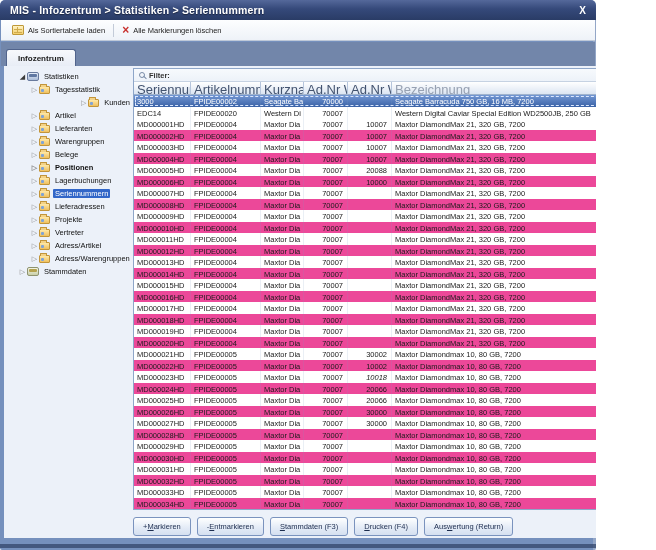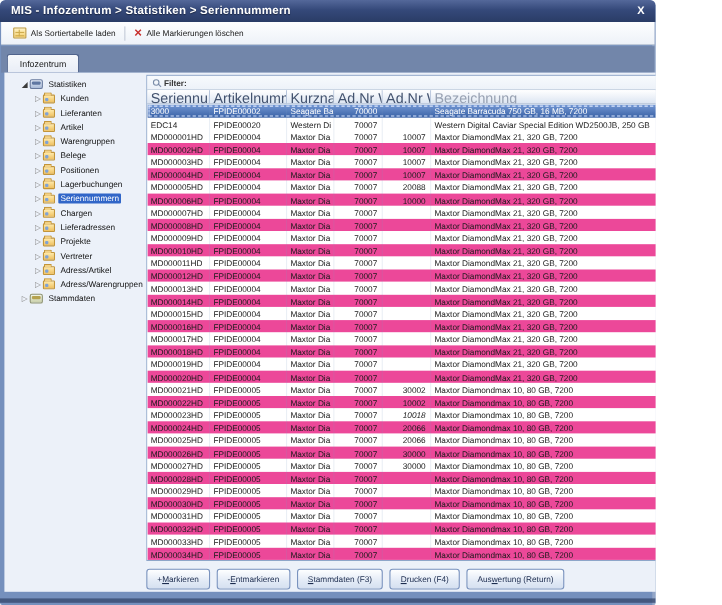--- a/index.html
+++ b/index.html
@@ -28,21 +28,21 @@
     border-bottom:1px solid #BFC9D8; display:flex; align-items:center; padding-left:6px; font-size:7.5px; color:#222;
   }
   .tool-item { display:flex; align-items:center; gap:4px; padding:2px 5px; white-space:nowrap; }
   .tool-sep { width:1px; height:13px; background:#C3CBD8; margin:0 3px; }
   .icon-table { width:12px; height:10px; background:linear-gradient(#FFF3C4,#F3CE6C); border:1px solid #BE9838; border-radius:1px; position:relative; }
   .icon-table::before { content:''; position:absolute; left:1px; right:1px; top:3px; height:1px; background:#CFAC4E; box-shadow:0 3px 0 #CFAC4E; }
   .icon-table::after { content:''; position:absolute; top:1px; bottom:1px; left:4px; width:1px; background:#CFAC4E; }
   .icon-redx { color:#C8302E; font-size:12px; font-weight:bold; line-height:10px; }
 
   
-  .tabband { position:absolute; top:42px; left:1px; right:1px; height:24px; background:#7286AA; display:flex; align-items:flex-end; padding-left:5px; }
+  .tabband { position:absolute; top:42px; left:1px; right:1px; height:24px; background:#7286AA; display:flex; align-items:flex-end; padding-left:5px;font-weight:bold; }
   .tab {
     height:17px; background:linear-gradient(180deg,#F7F9FC,#E8EDF6); border:1px solid #51648C; border-bottom:none;
     border-radius:3px 3px 0 0; padding:0 11px; font-size:8px; color:#1b1b1b; display:flex; align-items:center;
   }
 
   
   .content { position:absolute; top:66px; left:4px; width:635px; height:472px; background:#ECF1F9; }
 
   
   .tree { position:absolute; left:2px; top:4px; width:126px; font-size:7.5px; color:#111; }
@@ -141,61 +141,61 @@
   <div class="content">
     <div class="tree" id="tree">
         <div class="tree-row" style="padding-left: 12px;">
           <span class="tw glyph-exp">◢</span>
           <span class="icon-app"></span>
           <span class="tree-label">Statistiken</span>
         </div>
         <div class="tree-row" style="padding-left: 24px;">
           <span class="tw glyph-col">▷</span>
           <span class="icon-folder"></span>
+          <span class="tree-label">Tagesstatistik</span>
+        </div>
+        <div class="tree-row" style="padding-left: 24px; justify-content: flex-end;">
+          <span class="tw glyph-col">▷</span>
+          <span class="icon-folder"></span>
           <span class="tree-label">Kunden</span>
         </div>
         <div class="tree-row" style="padding-left: 24px;">
           <span class="tw glyph-col">▷</span>
           <span class="icon-folder"></span>
+          <span class="tree-label">Artikel</span>
+        </div>
+        <div class="tree-row" style="padding-left: 24px;">
+          <span class="tw glyph-col">▷</span>
+          <span class="icon-folder"></span>
           <span class="tree-label">Lieferanten</span>
         </div>
         <div class="tree-row" style="padding-left: 24px;">
           <span class="tw glyph-col">▷</span>
           <span class="icon-folder"></span>
-          <span class="tree-label">Artikel</span>
-        </div>
-        <div class="tree-row" style="padding-left: 24px;">
-          <span class="tw glyph-col">▷</span>
-          <span class="icon-folder"></span>
           <span class="tree-label">Warengruppen</span>
         </div>
         <div class="tree-row" style="padding-left: 24px;">
           <span class="tw glyph-col">▷</span>
           <span class="icon-folder"></span>
           <span class="tree-label">Belege</span>
         </div>
-        <div class="tree-row" style="padding-left: 24px;">
+        <div class="tree-row" style="padding-left: 24px; font-weight: bold;">
           <span class="tw glyph-col">▷</span>
           <span class="icon-folder"></span>
           <span class="tree-label">Positionen</span>
         </div>
         <div class="tree-row" style="padding-left: 24px;">
           <span class="tw glyph-col">▷</span>
           <span class="icon-folder"></span>
           <span class="tree-label">Lagerbuchungen</span>
         </div>
         <div class="tree-row selected" style="padding-left: 24px;">
           <span class="tw glyph-col">▷</span>
           <span class="icon-folder"></span>
           <span class="tree-label">Seriennummern</span>
-        </div>
-        <div class="tree-row" style="padding-left: 24px;">
-          <span class="tw glyph-col">▷</span>
-          <span class="icon-folder"></span>
-          <span class="tree-label">Chargen</span>
         </div>
         <div class="tree-row" style="padding-left: 24px;">
           <span class="tw glyph-col">▷</span>
           <span class="icon-folder"></span>
           <span class="tree-label">Lieferadressen</span>
         </div>
         <div class="tree-row" style="padding-left: 24px;">
           <span class="tw glyph-col">▷</span>
           <span class="icon-folder"></span>
           <span class="tree-label">Projekte</span>

